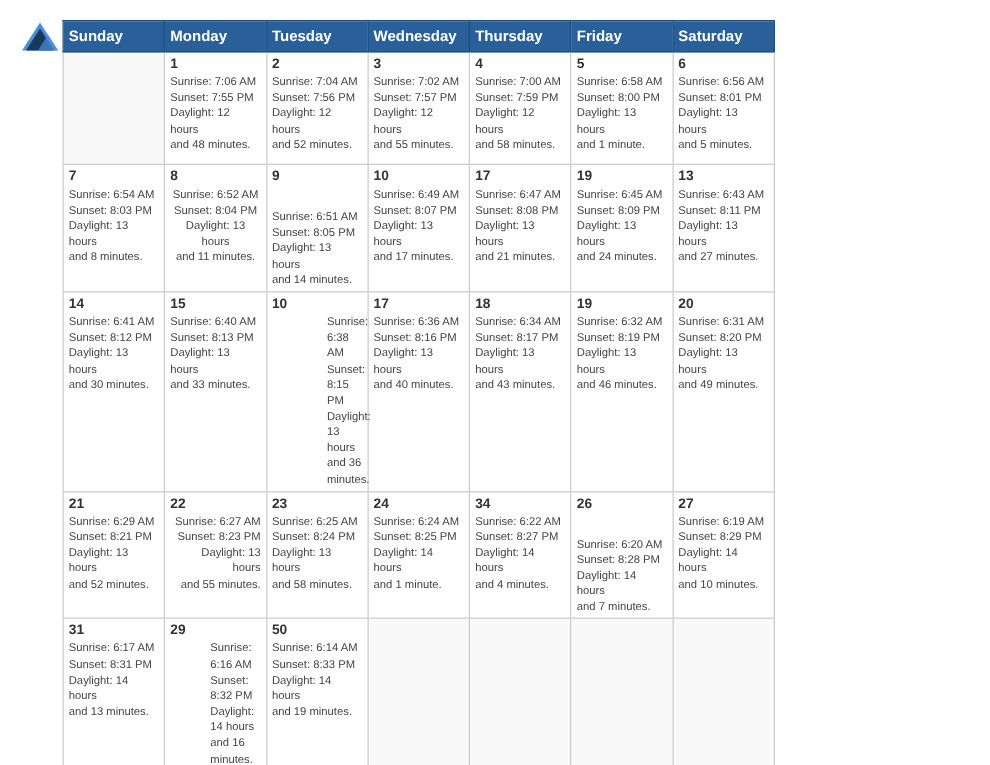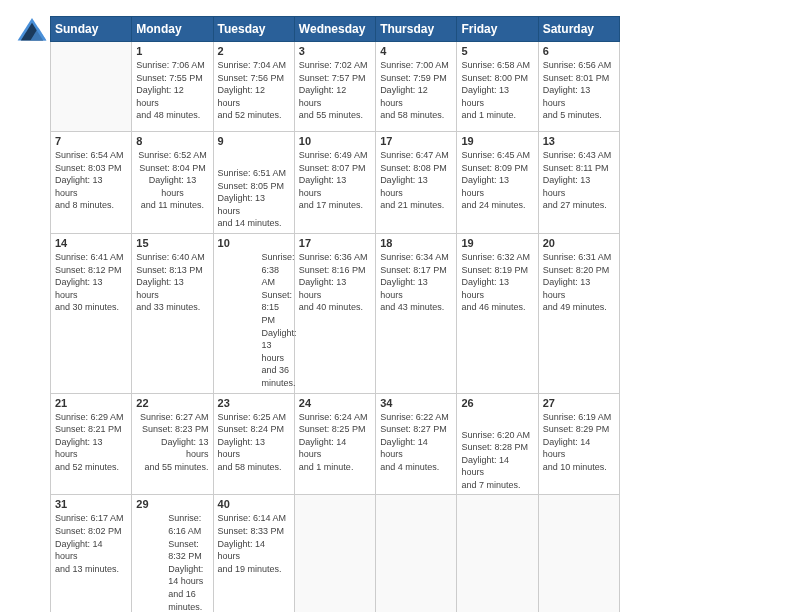--- a/index.html
+++ b/index.html
@@ -324,33 +324,33 @@
             <div class="day-info" style="white-space: pre-line;">Sunrise: 6:19 AM
 Sunset: 8:29 PM
 Daylight: 14 hours
 and 10 minutes.</div>
           </td>
         </tr>
         <tr>
           <td>
             <span class="day-num">31</span>
             <div class="day-info" style="white-space: pre-line;">Sunrise: 6:17 AM
-Sunset: 8:02 PM
+Sunset: 8:31 PM
 Daylight: 14 hours
 and 13 minutes.</div>
           </td>
           <td>
             <span class="day-num">29</span>
             <div class="day-info" style="white-space: pre-line; margin-left: 32px;">Sunrise: 6:16 AM
 Sunset: 8:32 PM
 Daylight: 14 hours
 and 16 minutes.</div>
           </td>
           <td>
-            <span class="day-num">40</span>
+            <span class="day-num">50</span>
             <div class="day-info" style="white-space: pre-line;">Sunrise: 6:14 AM
 Sunset: 8:33 PM
 Daylight: 14 hours
 and 19 minutes.</div>
           </td>
           <td class="empty"></td>
           <td class="empty"></td>
           <td class="empty"></td>
           <td class="empty"></td>
         </tr>

